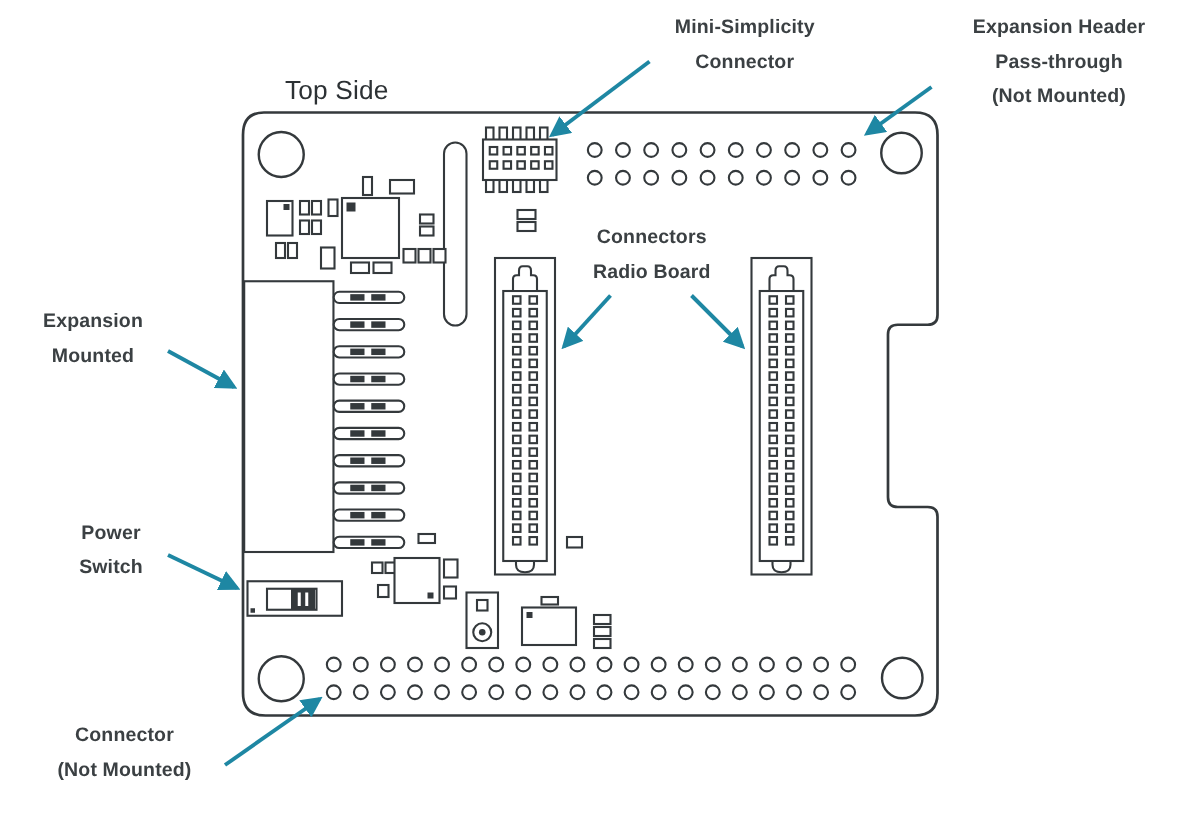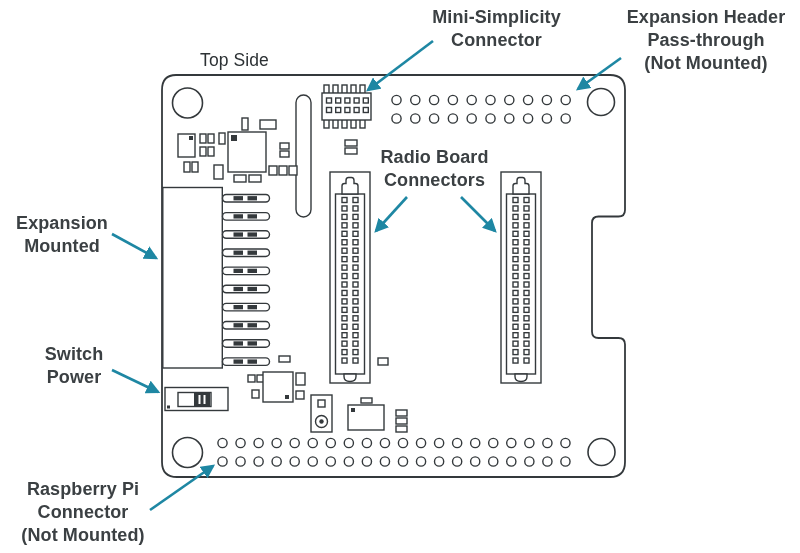--- a/index.html
+++ b/index.html
@@ -15,21 +15,21 @@
   }
   #board-svg{position:absolute;left:0;top:0;}
   .c{fill:#fff;stroke:var(--line);stroke-width:1.4;}
   .f{fill:var(--line);stroke:none;}
   .outline{fill:#fff;stroke:var(--line);stroke-width:1.8;}
   .hole{fill:#fff;stroke:var(--line);stroke-width:1.6;}
   .arrow{stroke:var(--arrow);stroke-width:2.6;fill:none;marker-end:url(#ah);}
   #ah path{fill:var(--arrow);}
   .label{
     position:absolute;text-align:center;color:var(--text);
-    font-size:18px;font-weight:700;line-height:23px;letter-spacing:.1px;
+    font-size:13px;font-weight:700;line-height:23px;letter-spacing:.1px;
   }
   .label.plain{font-weight:400;color:#2c3134;font-size:17.5px;}
   .label div{white-space:nowrap;}
 </style>
 </head>
 <body>
 
 <div id="stage">
 
   <svg id="board-svg" width="800" height="553" viewBox="0 0 800 553">
@@ -330,47 +330,46 @@
       <line class="arrow" x1="433" y1="41" x2="368" y2="90"></line>
       <line class="arrow" x1="621" y1="58" x2="578" y2="89"></line>
       <line class="arrow" x1="112" y1="234" x2="156" y2="258"></line>
       <line class="arrow" x1="112" y1="370" x2="158" y2="392"></line>
       <line class="arrow" x1="407" y1="197" x2="376" y2="231"></line>
       <line class="arrow" x1="461" y1="197" x2="495" y2="231"></line>
       <line class="arrow" x1="150" y1="510" x2="213" y2="466"></line>
     </g>
   </svg>
 
-  <div class="label plain" style="left:172px;top:49px;width:125px;">Top Side</div>
+  <div class="label plain" style="left:162px;top:49px;width:125px;">Top Side</div>
 
   <div class="label" style="left:409px;top:6px;width:175px;">
     <div>Mini-Simplicity</div>
     <div>Connector</div>
   </div>
 
   <div class="label" style="left:612px;top:6px;width:188px;">
     <div>Expansion Header</div>
     <div>Pass-through</div>
     <div>(Not Mounted)</div>
   </div>
 
-  <div class="label" style="left:0px;top:212px;width:124px;">
+  <div class="label" style="left:0px;top:202px;width:124px;">
     <div>Expansion</div>
     <div>Mounted</div>
   </div>
 
   <div class="label" style="left:14px;top:343px;width:120px;">
+    <div>Power</div>
     <div>Switch</div>
-    <div>Power</div>
   </div>
 
   <div class="label" style="left:352px;top:146px;width:165px;">
+    <div>Connectors</div>
     <div>Radio Board</div>
-    <div>Connectors</div>
   </div>
 
   <div class="label" style="left:2px;top:478px;width:162px;">
-    <div>Raspberry Pi</div>
     <div>Connector</div>
     <div>(Not Mounted)</div>
   </div>
 
 </div>
 
 </body></html>

